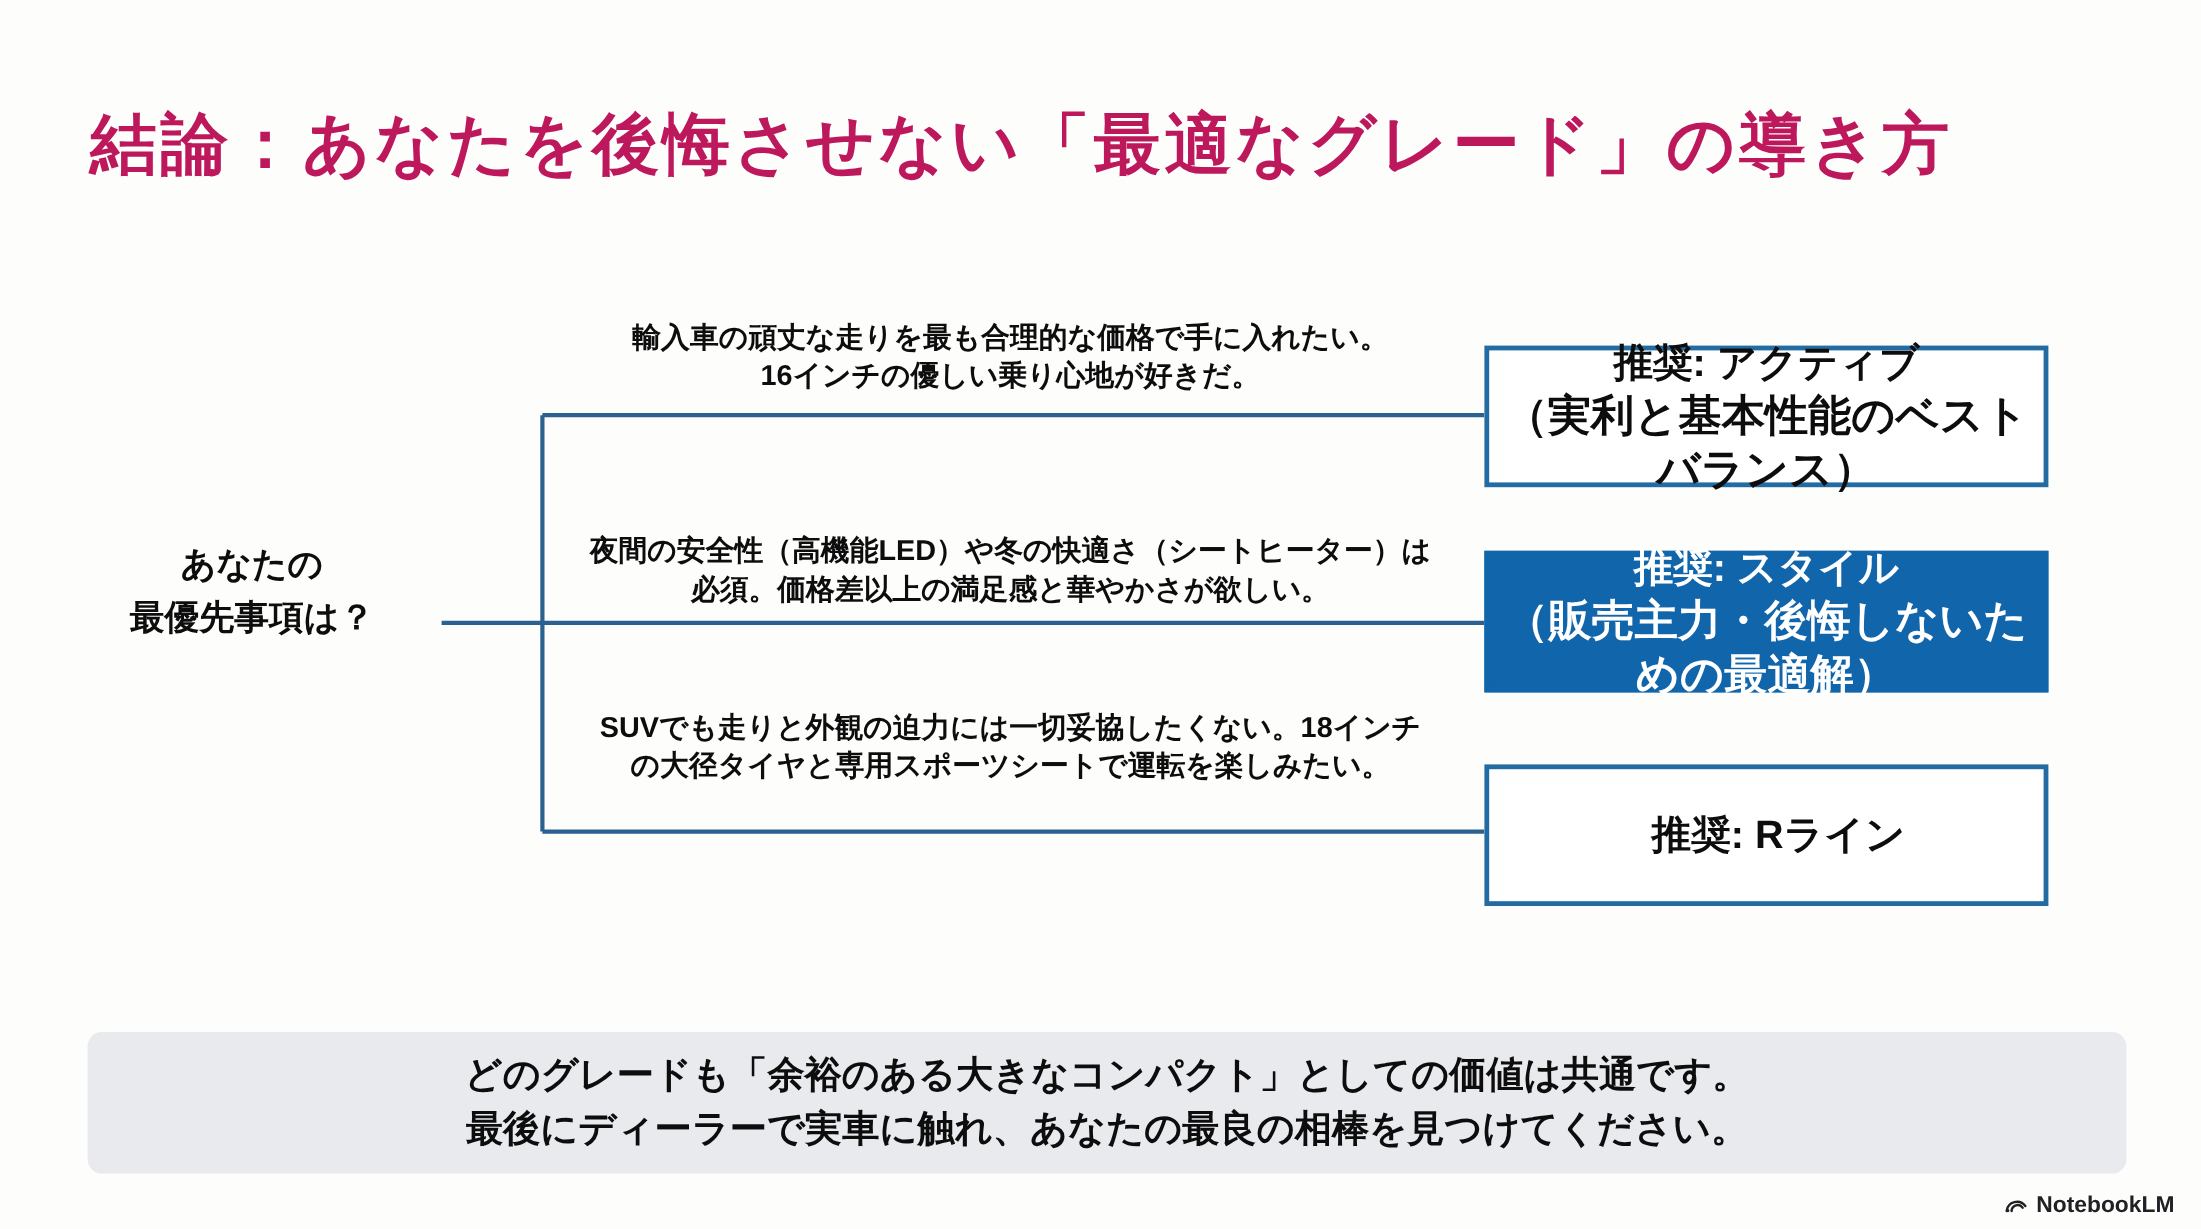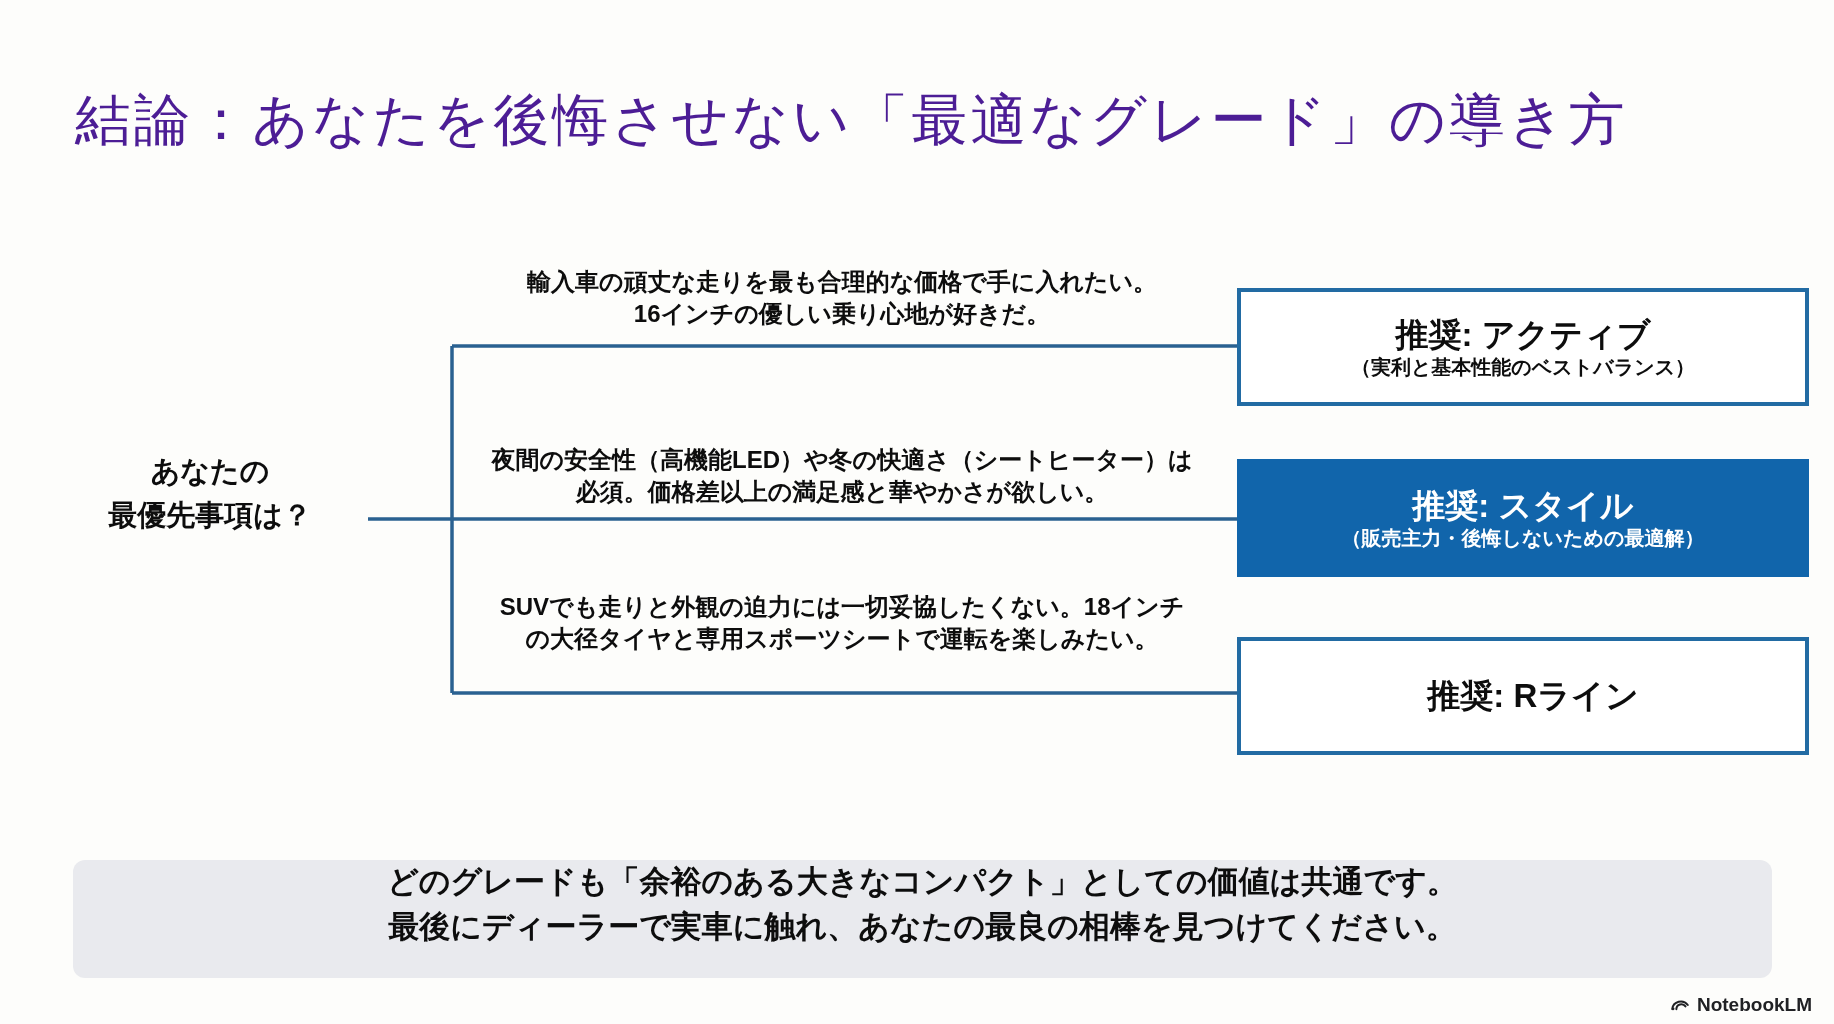--- a/index.html
+++ b/index.html
@@ -14,56 +14,56 @@
   html,body{width:1834px;height:1024px;}
   body{
     background:var(--page-bg);
     font-family:"Liberation Sans","DejaVu Sans",sans-serif;
     color:var(--text);
   }
   .slide{position:relative;width:1834px;height:1024px;overflow:hidden;}
 
   .title{
     position:absolute;left:75px;top:86px;width:1600px;
-    font-size:56px;font-weight:400;letter-spacing:3px;line-height:1.2;
-    color:#4c1d95;
+    font-size:56px;font-weight:700;letter-spacing:3px;line-height:1.2;
+    color:#be185d;
   }
 
   .connectors{position:absolute;left:0;top:0;width:1834px;height:1024px;pointer-events:none;}
   .connectors line{stroke:var(--line-blue);stroke-width:3.5;}
 
   .root-label{
     position:absolute;left:50px;top:450px;width:320px;
     text-align:center;font-size:29px;font-weight:800;line-height:1.5;
   }
 
   .branch-text{
     position:absolute;left:427px;width:830px;
     text-align:center;font-size:24px;font-weight:700;line-height:1.33;
   }
   .branch-text.b1{top:266px;}
   .branch-text.b2{top:444px;}
   .branch-text.b3{top:591px;}
 
   .rec-box{
-    position:absolute;left:1237px;width:572px;height:118px;
+    position:absolute;left:1237px;width:470px;height:118px;
     background:#ffffff;border:4px solid var(--box-border);
     display:flex;flex-direction:column;align-items:center;justify-content:center;
     text-align:center;
   }
   .rec-box.box1{top:288px;}
   .rec-box.box2{top:459px;background:var(--accent-blue);border-color:var(--accent-blue);color:#ffffff;}
   .rec-box.box3{top:637px;padding-left:20px;}
   .rec-title{font-size:33px;font-weight:800;line-height:1.25;}
-  .rec-sub{font-size:20px;font-weight:800;line-height:1.25;margin-top:0;}
+  .rec-sub{font-size:36px;font-weight:800;line-height:1.25;margin-top:0;}
 
   .note{
     position:absolute;left:73px;top:860px;width:1699px;height:118px;
     background:var(--note-bg);border-radius:12px;
-    display:flex;flex-direction:column;align-items:center;justify-content:flex-start;
+    display:flex;flex-direction:column;align-items:center;justify-content:center;
     text-align:center;font-size:31px;font-weight:700;line-height:1.45;
   }
 
   .brand{
     position:absolute;right:22px;bottom:8px;
     display:flex;align-items:center;gap:6px;
     font-size:19px;font-weight:700;color:#202124;margin-top:14px;
   }
   .brand svg{display:block;}
 </style>

